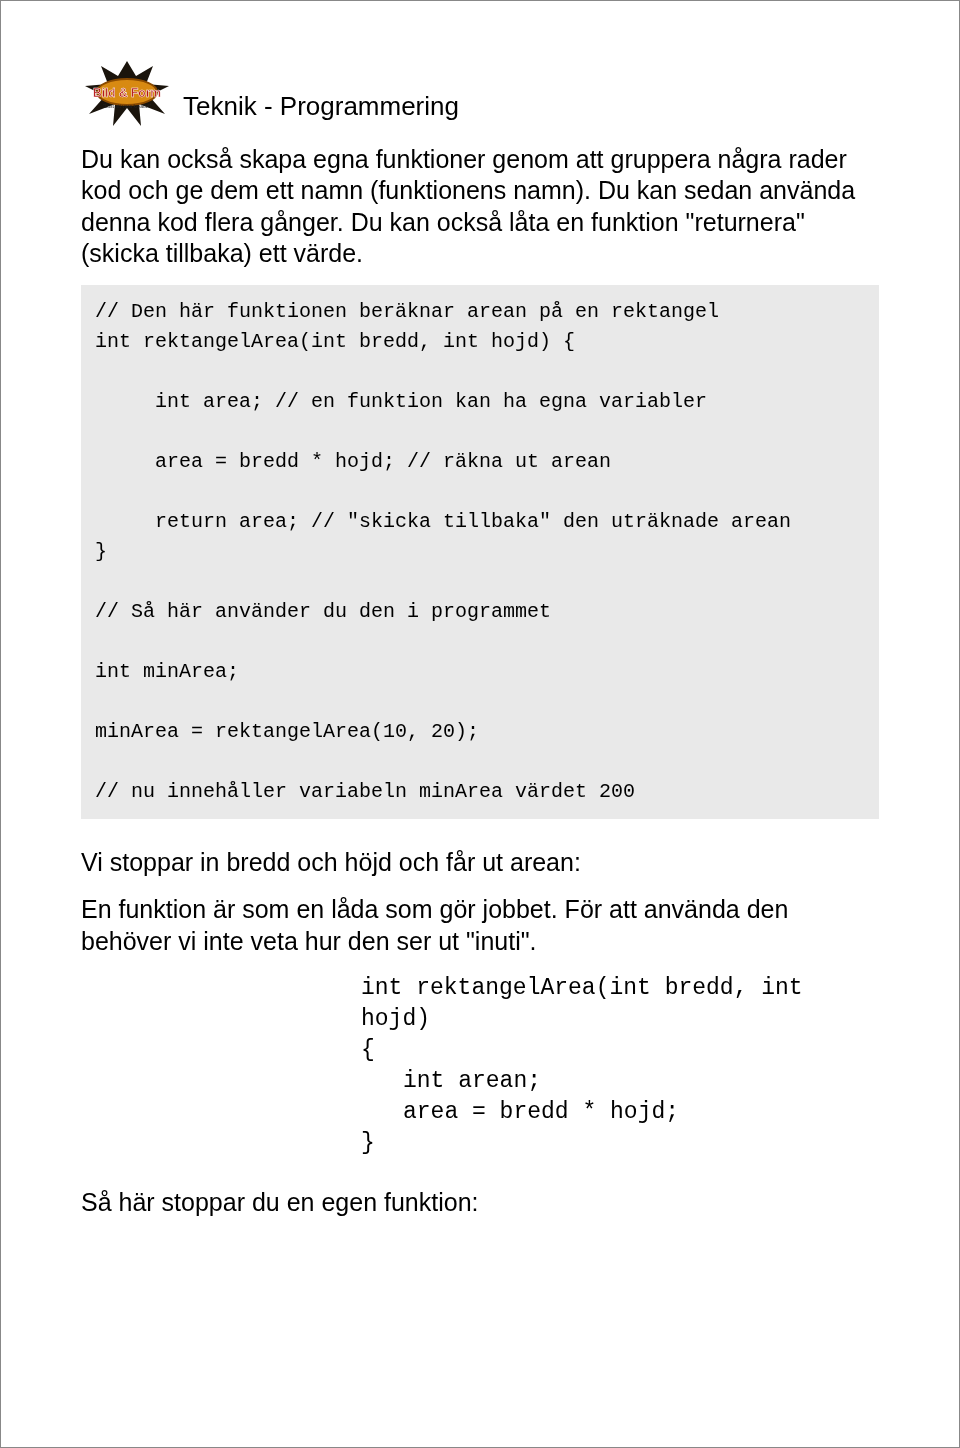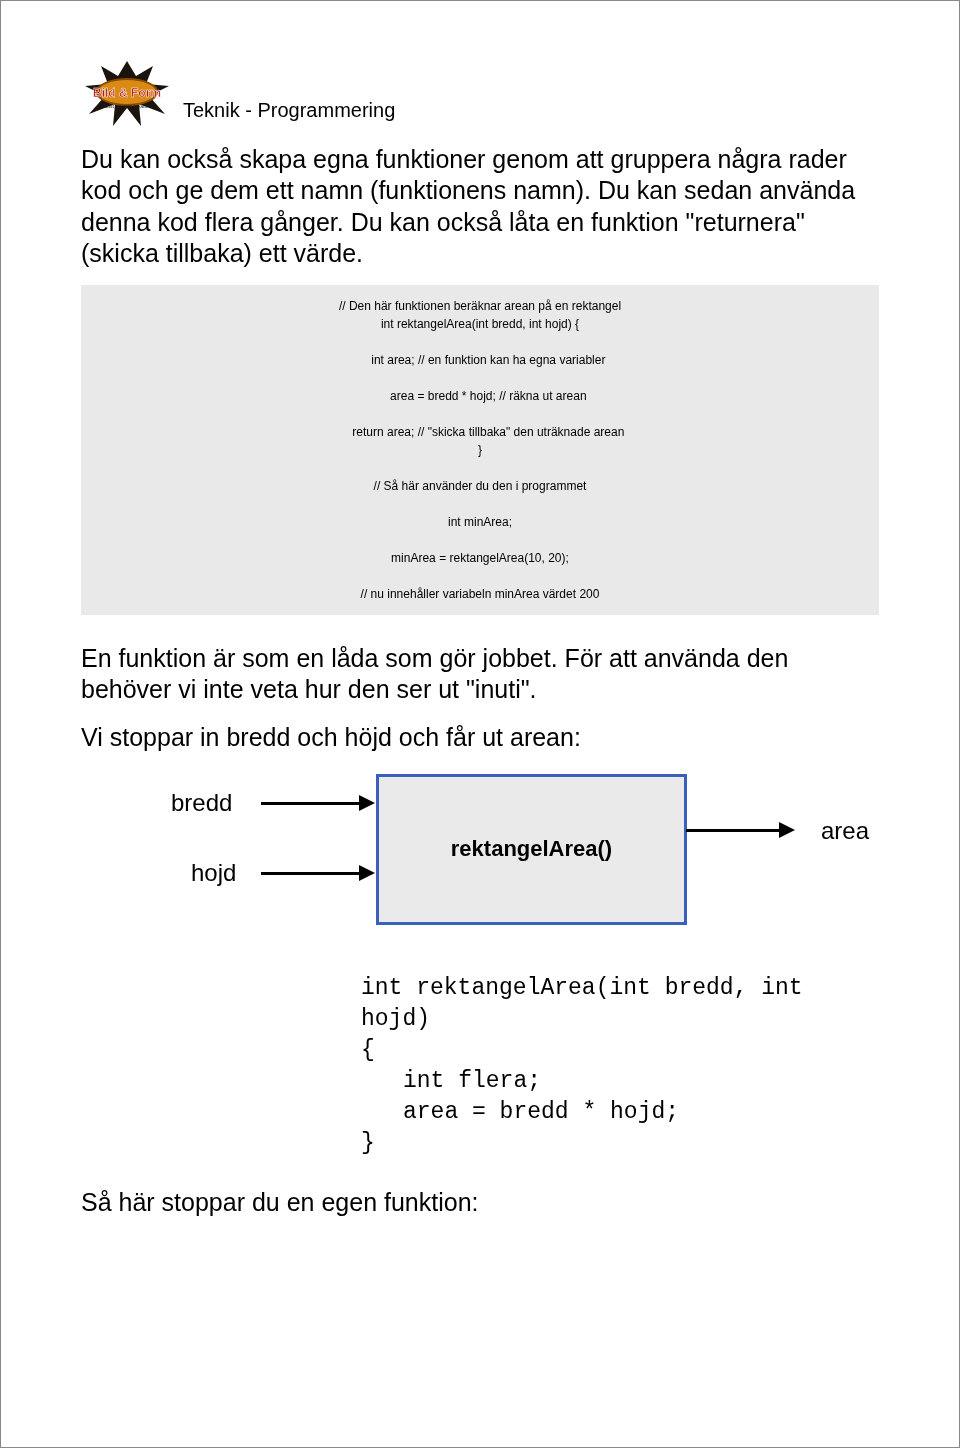--- a/index.html
+++ b/index.html
@@ -27,38 +27,37 @@
     width: 92px;
     height: 72px;
     position: relative;
   }
   .logo svg {
     position: absolute;
     top: 0;
     left: 0;
   }
   .title {
-    font-size: 20px;
+    font-size: 26px;
     margin-bottom: 6px;
   }
   p.body {
     font-size: 25px;
     line-height: 1.25;
     margin: 0 0 16px 0;
   }
   pre.codeblock {
     background: #e9e9e9;
-    font-family: Liberation Sans, sans-serif;
-    font-size: 12px;
+    font-family: Liberation Mono, monospace;
+    font-size: 20px;
     line-height: 1.5;
     padding: 12px 14px;
     margin: 0 0 28px 0;
     white-space: pre;
     overflow: hidden;
-    text-align: center;
   }
   .diagram {
     position: relative;
     width: 780px;
     height: 190px;
     margin: 10px 0 14px 50px;
   }
   .diagram .label {
     position: absolute;
     font-size: 24px;
@@ -132,47 +131,28 @@
 }
 
 // Så här använder du den i programmet
 
 int minArea;
 
 minArea = rektangelArea(10, 20);
 
 // nu innehåller variabeln minArea värdet 200</pre>
 
+  <p class="body">Vi stoppar in bredd och höjd och får ut arean:</p>
+
   <p class="body">En funktion är som en låda som gör jobbet. För att använda den behöver vi inte veta hur den ser ut "inuti".</p>
 
-  <p class="body">Vi stoppar in bredd och höjd och får ut arean:</p>
-
-  <div class="diagram">
-    <div class="label" style="left:40px; top:20px;">bredd</div>
-    <div class="label" style="left:60px; top:90px;">hojd</div>
-
-    <div class="arrow-line" style="left:130px; top:33px; width:100px;"></div>
-    <div class="arrow-head" style="left:228px; top:26px;"></div>
-
-    <div class="arrow-line" style="left:130px; top:103px; width:100px;"></div>
-    <div class="arrow-head" style="left:228px; top:96px;"></div>
-
-    <div class="box" style="left:245px; top:5px; width:305px; height:145px;">
-      <span>rektangelArea()</span>
-    </div>
-
-    <div class="arrow-line" style="left:555px; top:60px; width:95px;"></div>
-    <div class="arrow-head" style="left:648px; top:53px;"></div>
-
-    <div class="label" style="left:690px; top:48px;">area</div>
-  </div>
 
   <div class="sig-block">
     <span>int rektangelArea(int bredd, int hojd)</span>
     <span class="brace">{</span>
-    <span class="indent">int flera;</span>
+    <span class="indent">int arean;</span>
     <span class="indent">area = bredd * hojd;</span>
     <span class="brace">}</span>
   </div>
 
   <p class="body" style="margin-top:28px;">Så här stoppar du en egen funktion:</p>
 
 </div>
 
 </body></html>

